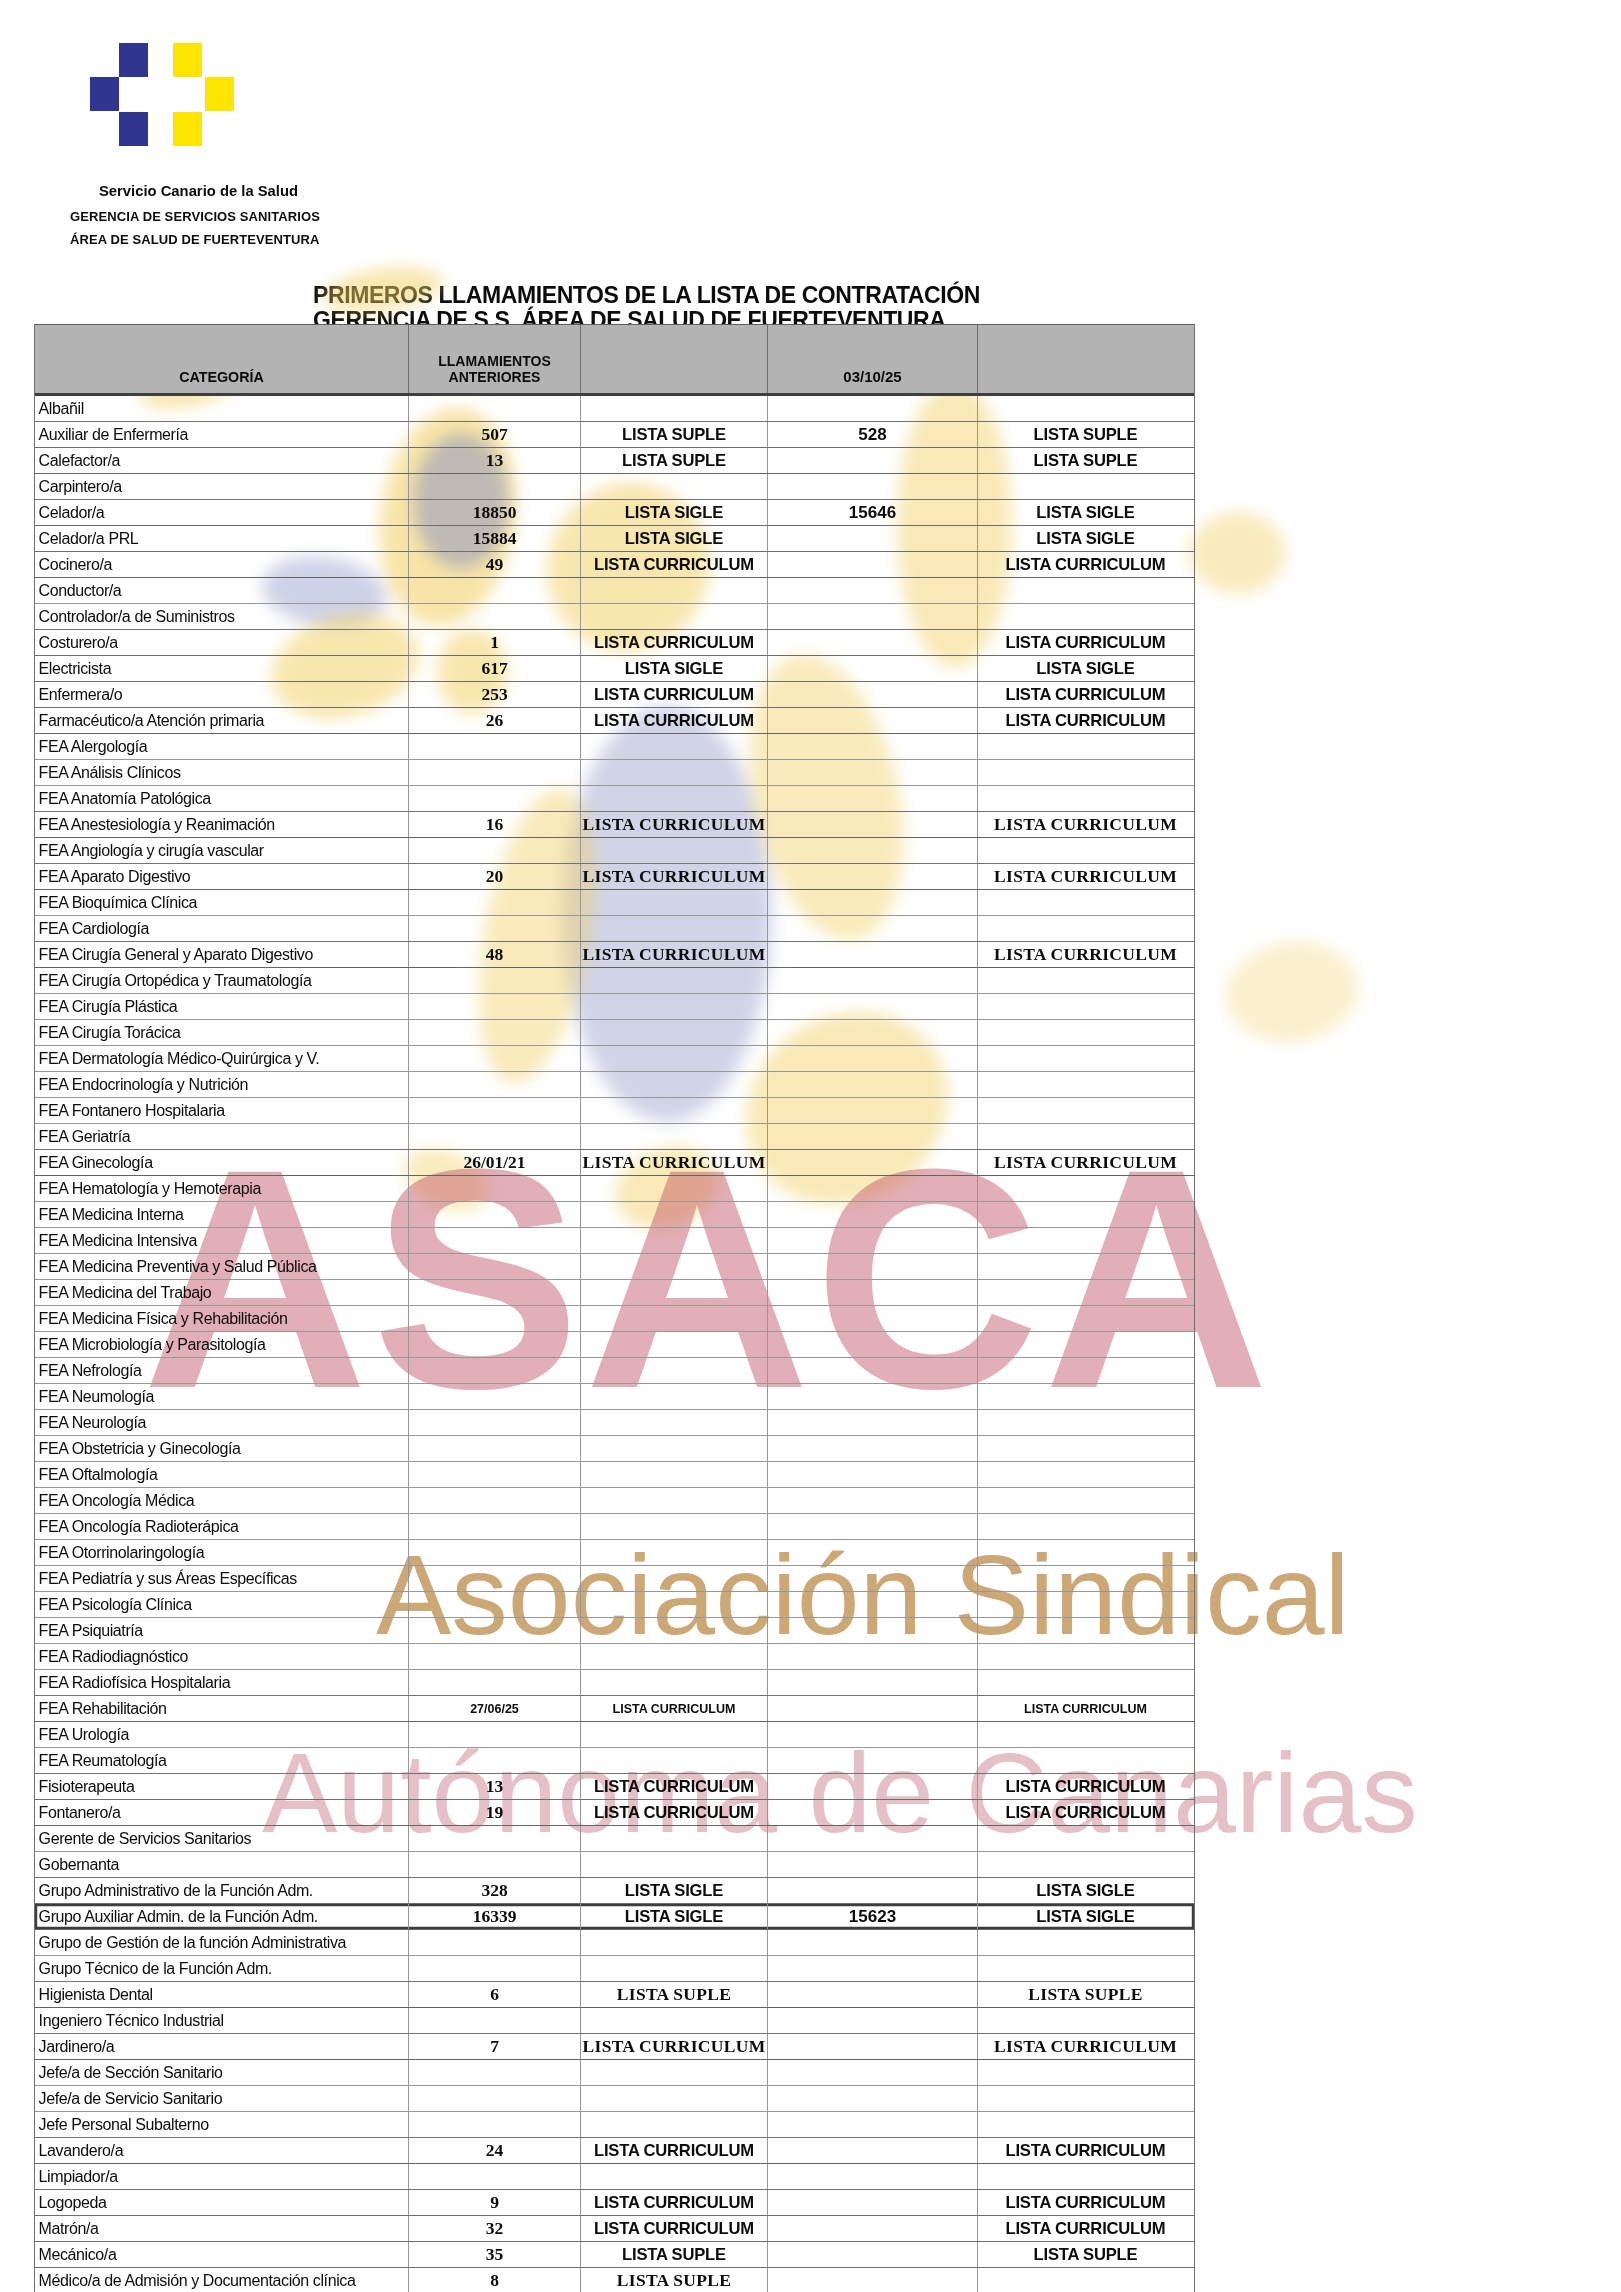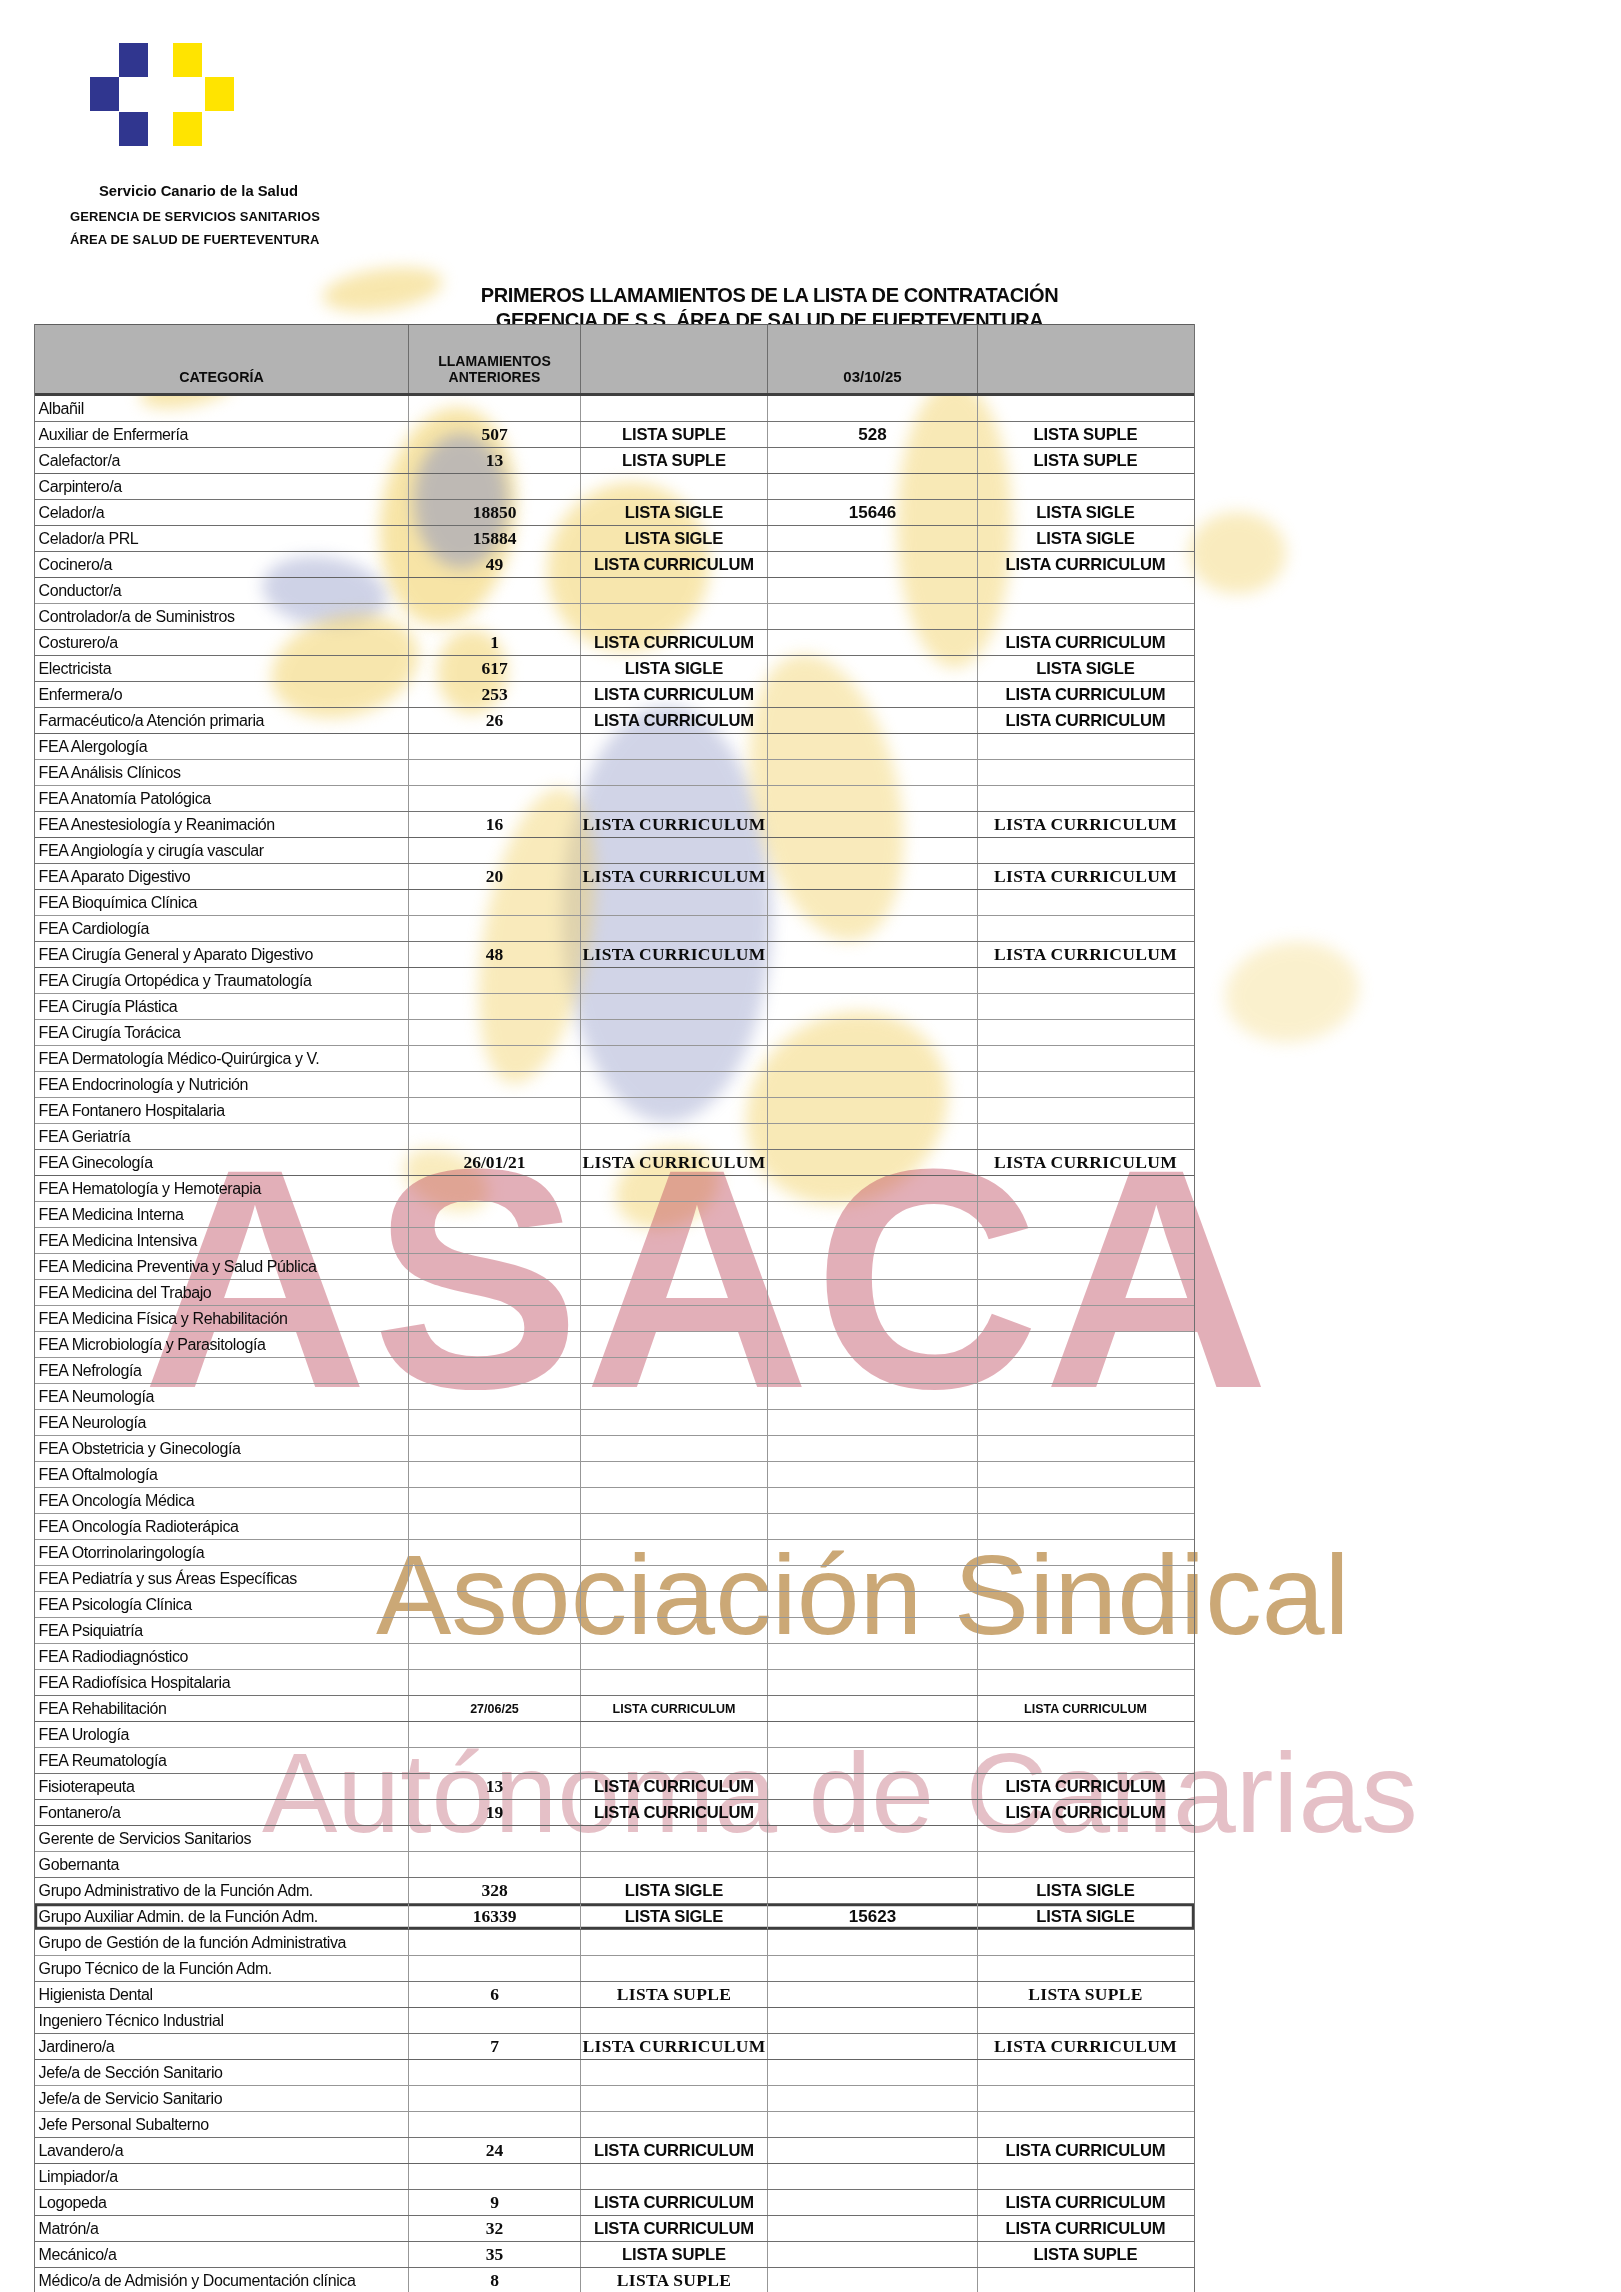--- a/index.html
+++ b/index.html
@@ -13,22 +13,22 @@
   .sq.y{background:#ffe400;}
   .b1{left:34px;top:4.5px;}  .b2{left:5.4px;top:39px;}   .b3{left:34px;top:74px;}
   .y1{left:88px;top:4.5px;}  .y2{left:120px;top:39px;} .y3{left:88px;top:74px;}
 
   
   .org{position:absolute;left:70px;top:177px;}
   .org-l1{font-weight:700;font-size:14.8px;line-height:28px;margin-left:29px;}
   .org-l2,.org-l3{font-weight:700;font-size:13px;line-height:23px;letter-spacing:0.1px;}
 
   
-  .title{position:absolute;left:313px;top:283px;width:913px;text-align:center;
-         font-weight:700;font-size:20px;line-height:25px;letter-spacing:-0.4px;}
+  .title{position:absolute;left:313px;top:283px;width:913px;text-align:left;
+         font-weight:700;font-size:23px;line-height:25px;letter-spacing:-0.4px;}
 
   
   .wm-blobs{position:absolute;left:0;top:0;width:1622px;height:2293px;z-index:1;pointer-events:none;}
   .blob{position:absolute;border-radius:50%;filter:blur(8px);}
 
   
   .wm-asaca{position:absolute;left:142px;top:1122px;width:1272px;z-index:1;pointer-events:none;
             font-weight:700;font-size:313px;line-height:313px;letter-spacing:3.6px;
             color:#c14f63;opacity:.45;white-space:nowrap;}
   .wm-t1{position:absolute;left:376px;top:1539px;z-index:1;pointer-events:none;

